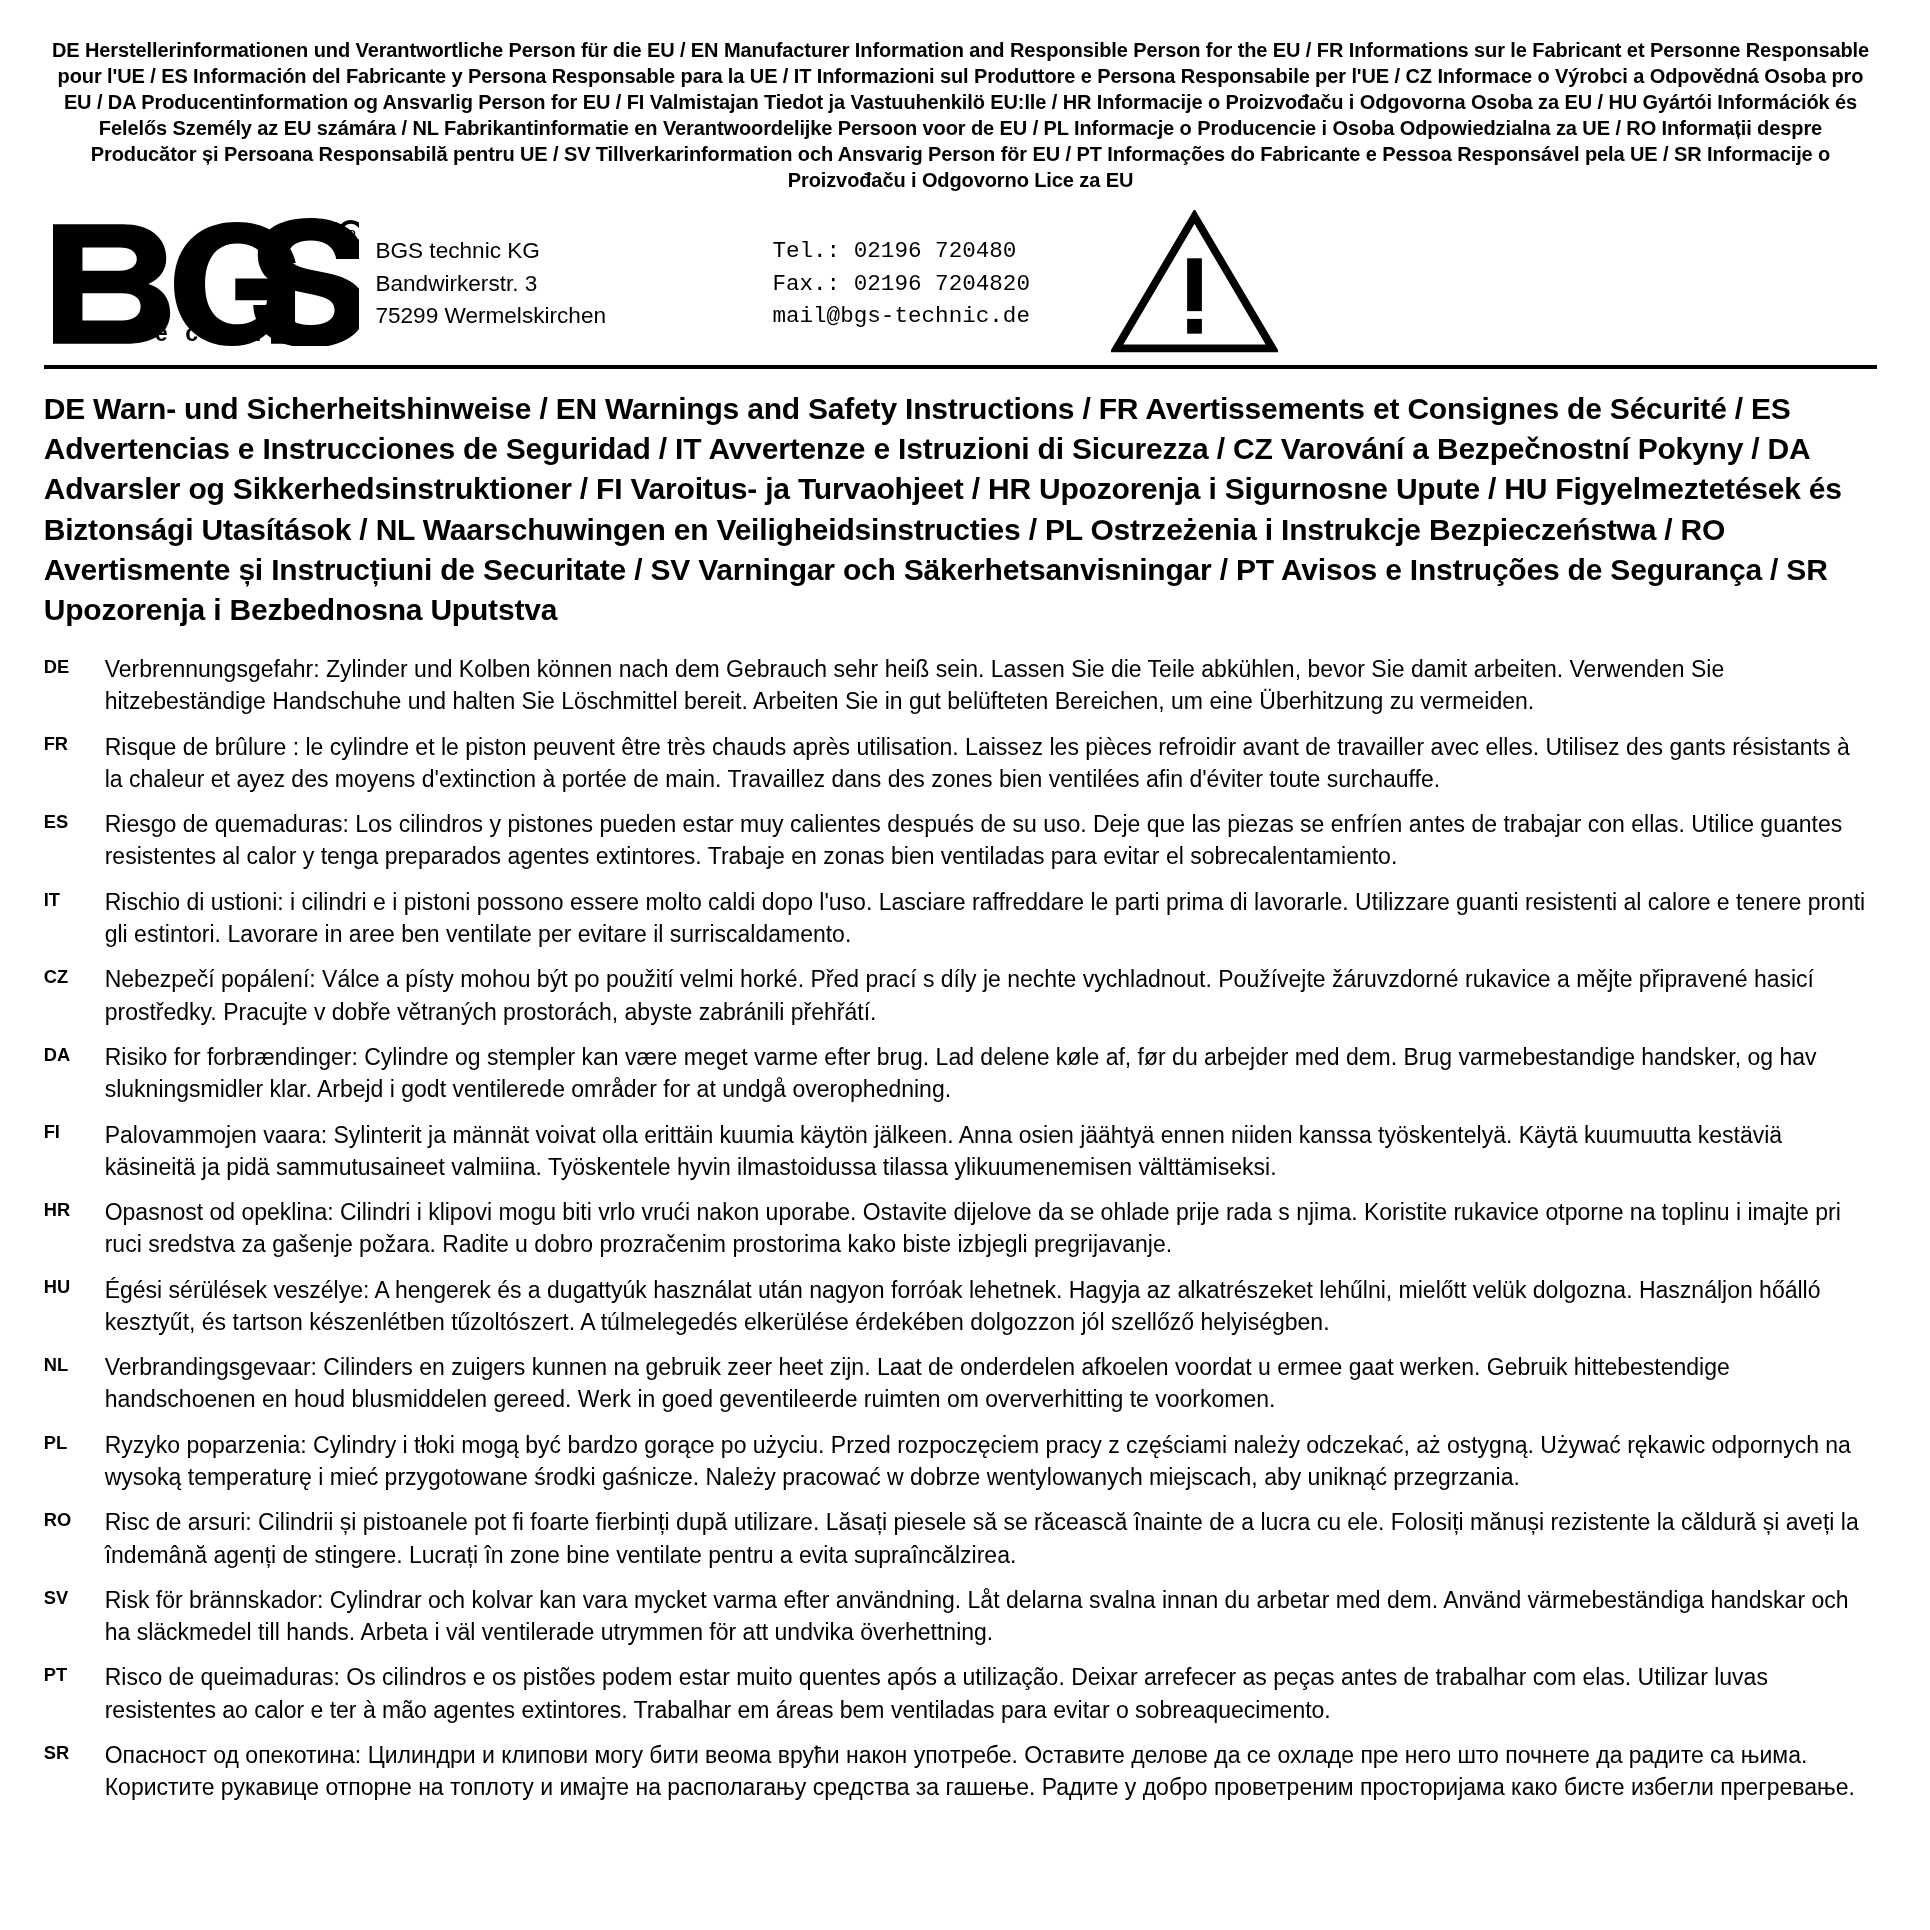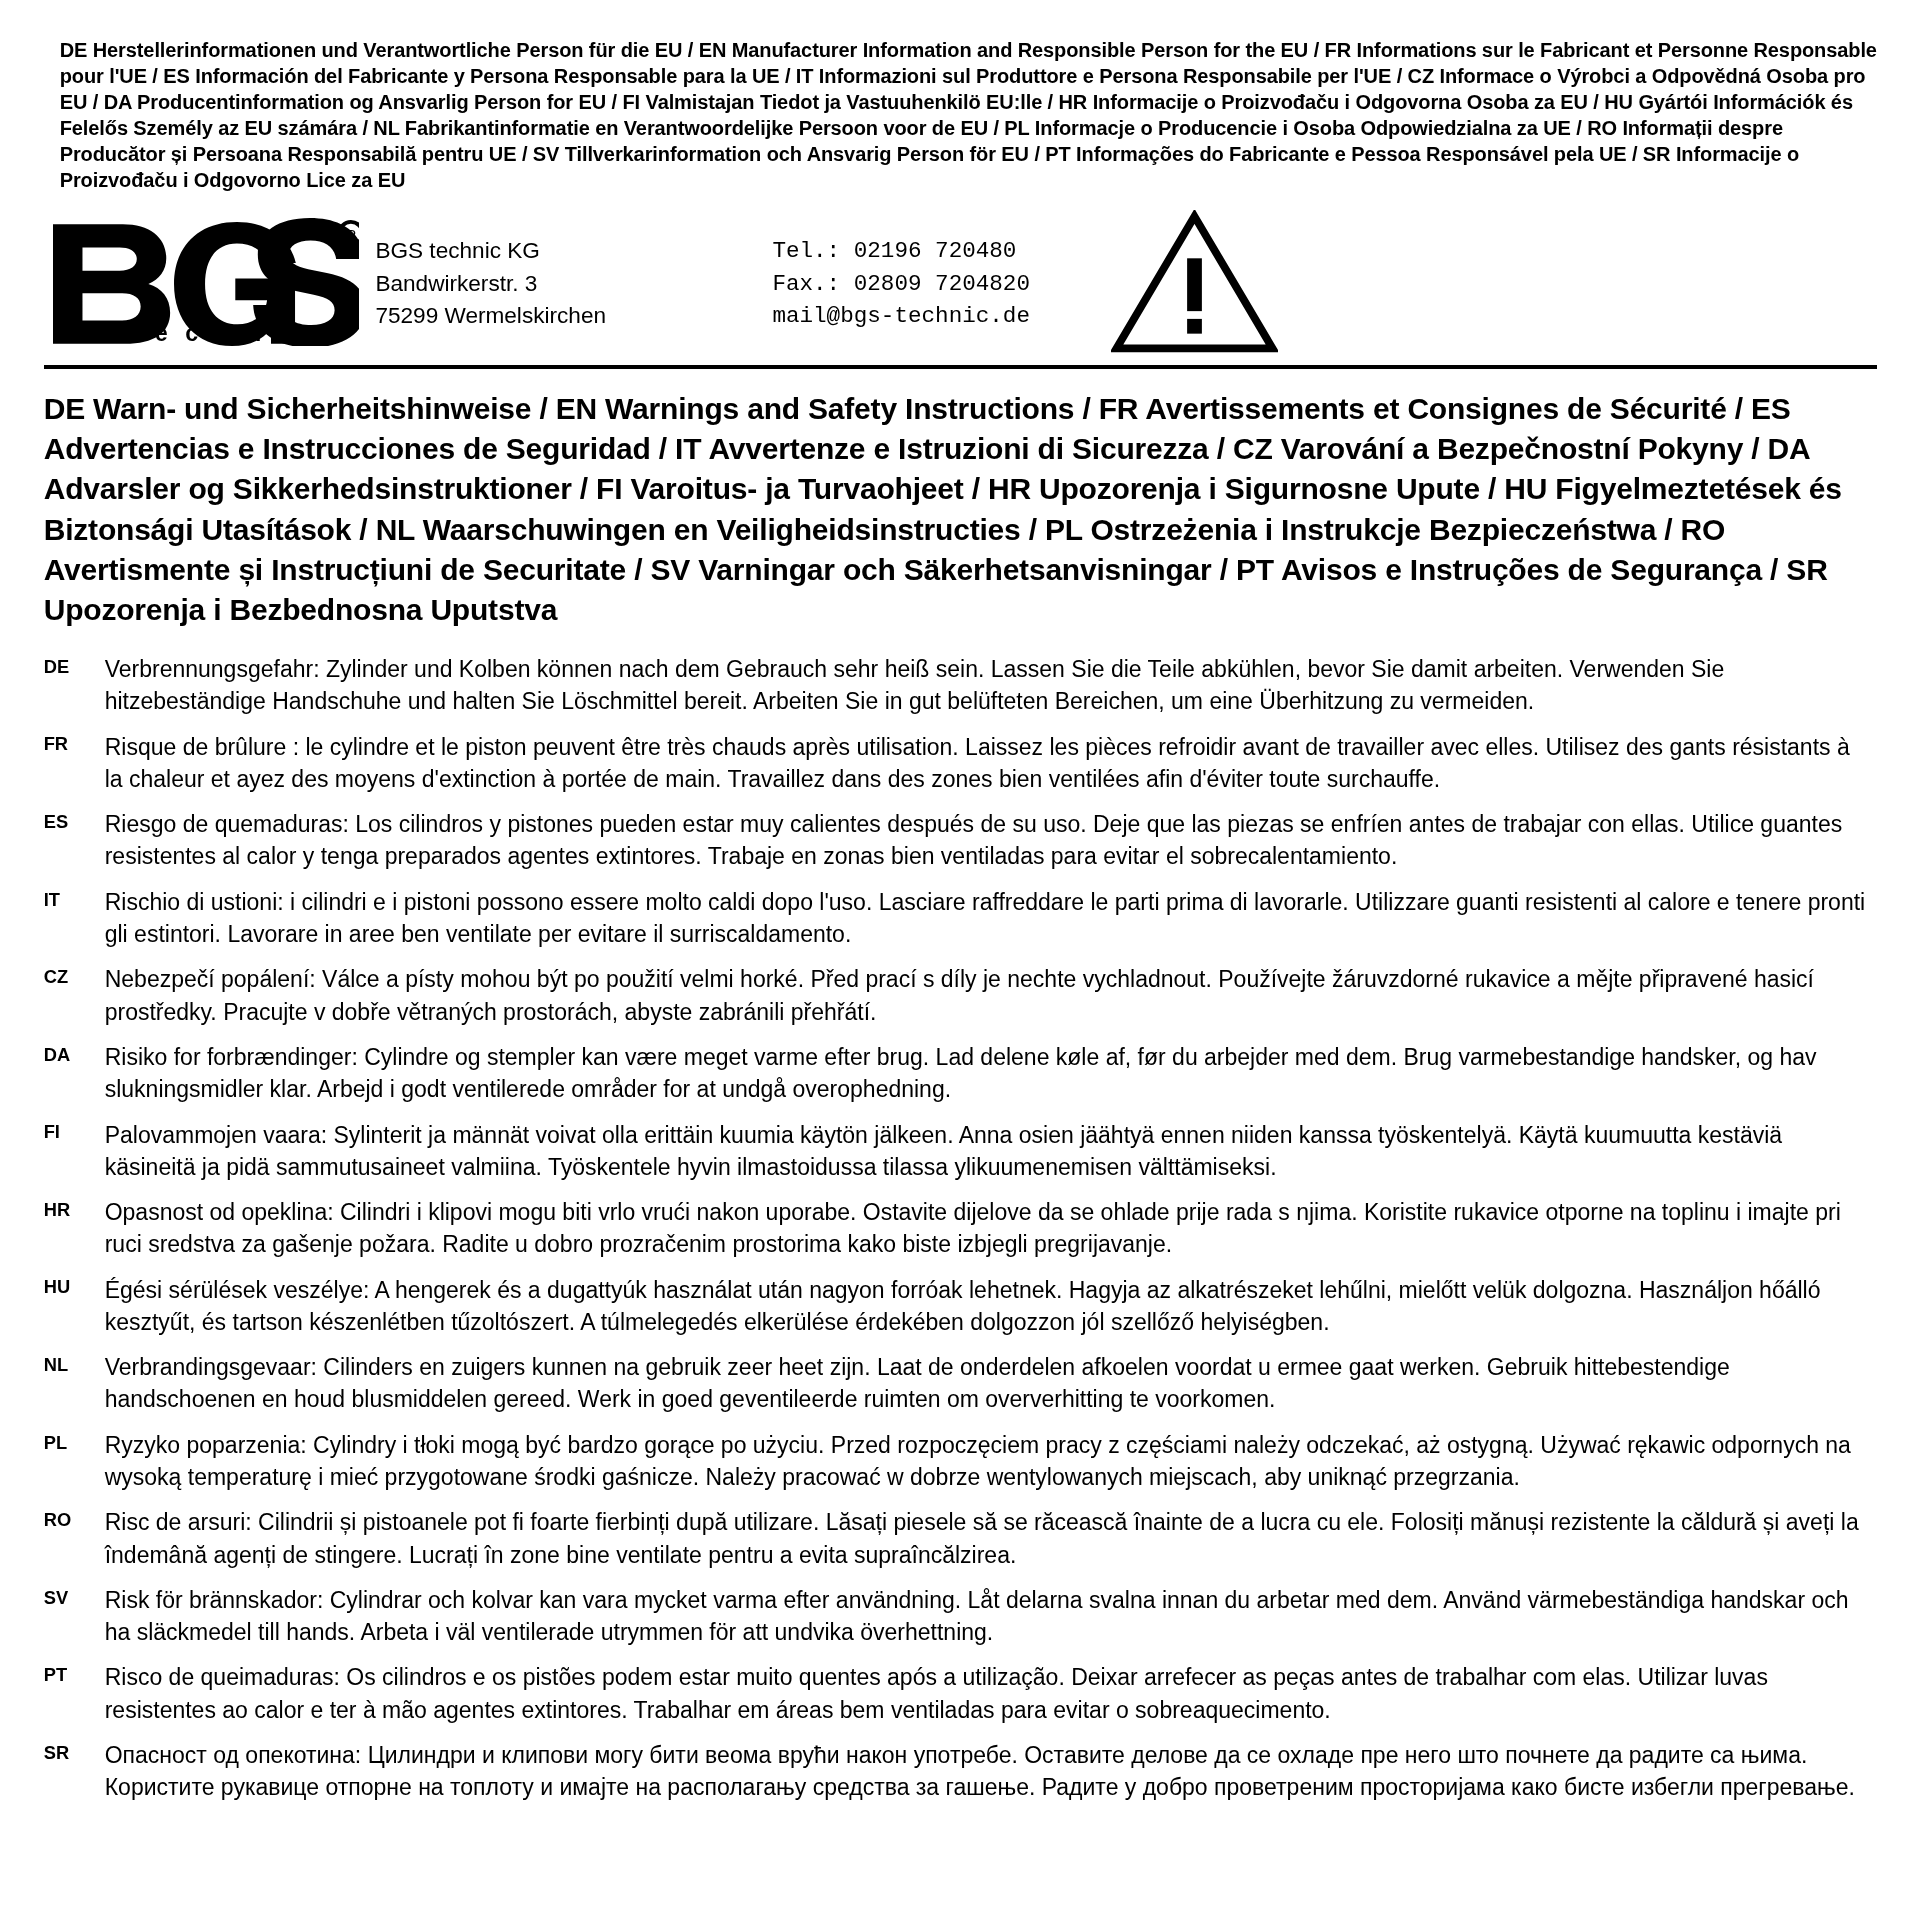--- a/index.html
+++ b/index.html
@@ -21,22 +21,22 @@
     padding: 37px 48px 0 39px;
     position: relative;
   }
 
   
   .header-langs {
     font-size: 20px;
     font-weight: bold;
     line-height: 1.30;
     letter-spacing: -0.1px;
-    text-align: left;
-    margin: 0 0 17px 16px;
+    text-align: center;
+    margin: 0 0 17px 0;
     padding: 0 4.7px 0 4.7px;
   }
 
   
   .company-band {
     display: flex;
     align-items: center;
     border-bottom: 4.7px solid #000;
     padding-bottom: 11px;
     margin: 0 4.7px 0 4.7px;
@@ -136,21 +136,21 @@
     </div>
 
     <div class="addr-col">
       <div>BGS technic KG</div>
       <div>Bandwirkerstr. 3</div>
       <div>75299 Wermelskirchen</div>
     </div>
 
     <div class="tel-col">
       <div>Tel.: 02196 720480</div>
-      <div>Fax.: 02809 7204820</div>
+      <div>Fax.: 02196 7204820</div>
       <div>mail@bgs-technic.de</div>
     </div>
 
 
     <div class="warn-col">
       <svg width="167" height="144" viewBox="0 0 215 185">
         <path d="M107.5 8 L208 178 L7 178 Z" fill="none" stroke="#000" stroke-width="10" stroke-linejoin="miter"></path>
         <rect x="98" y="62" width="19" height="68" fill="#000"></rect>
         <rect x="98" y="140" width="19" height="19" fill="#000"></rect>
       </svg>

